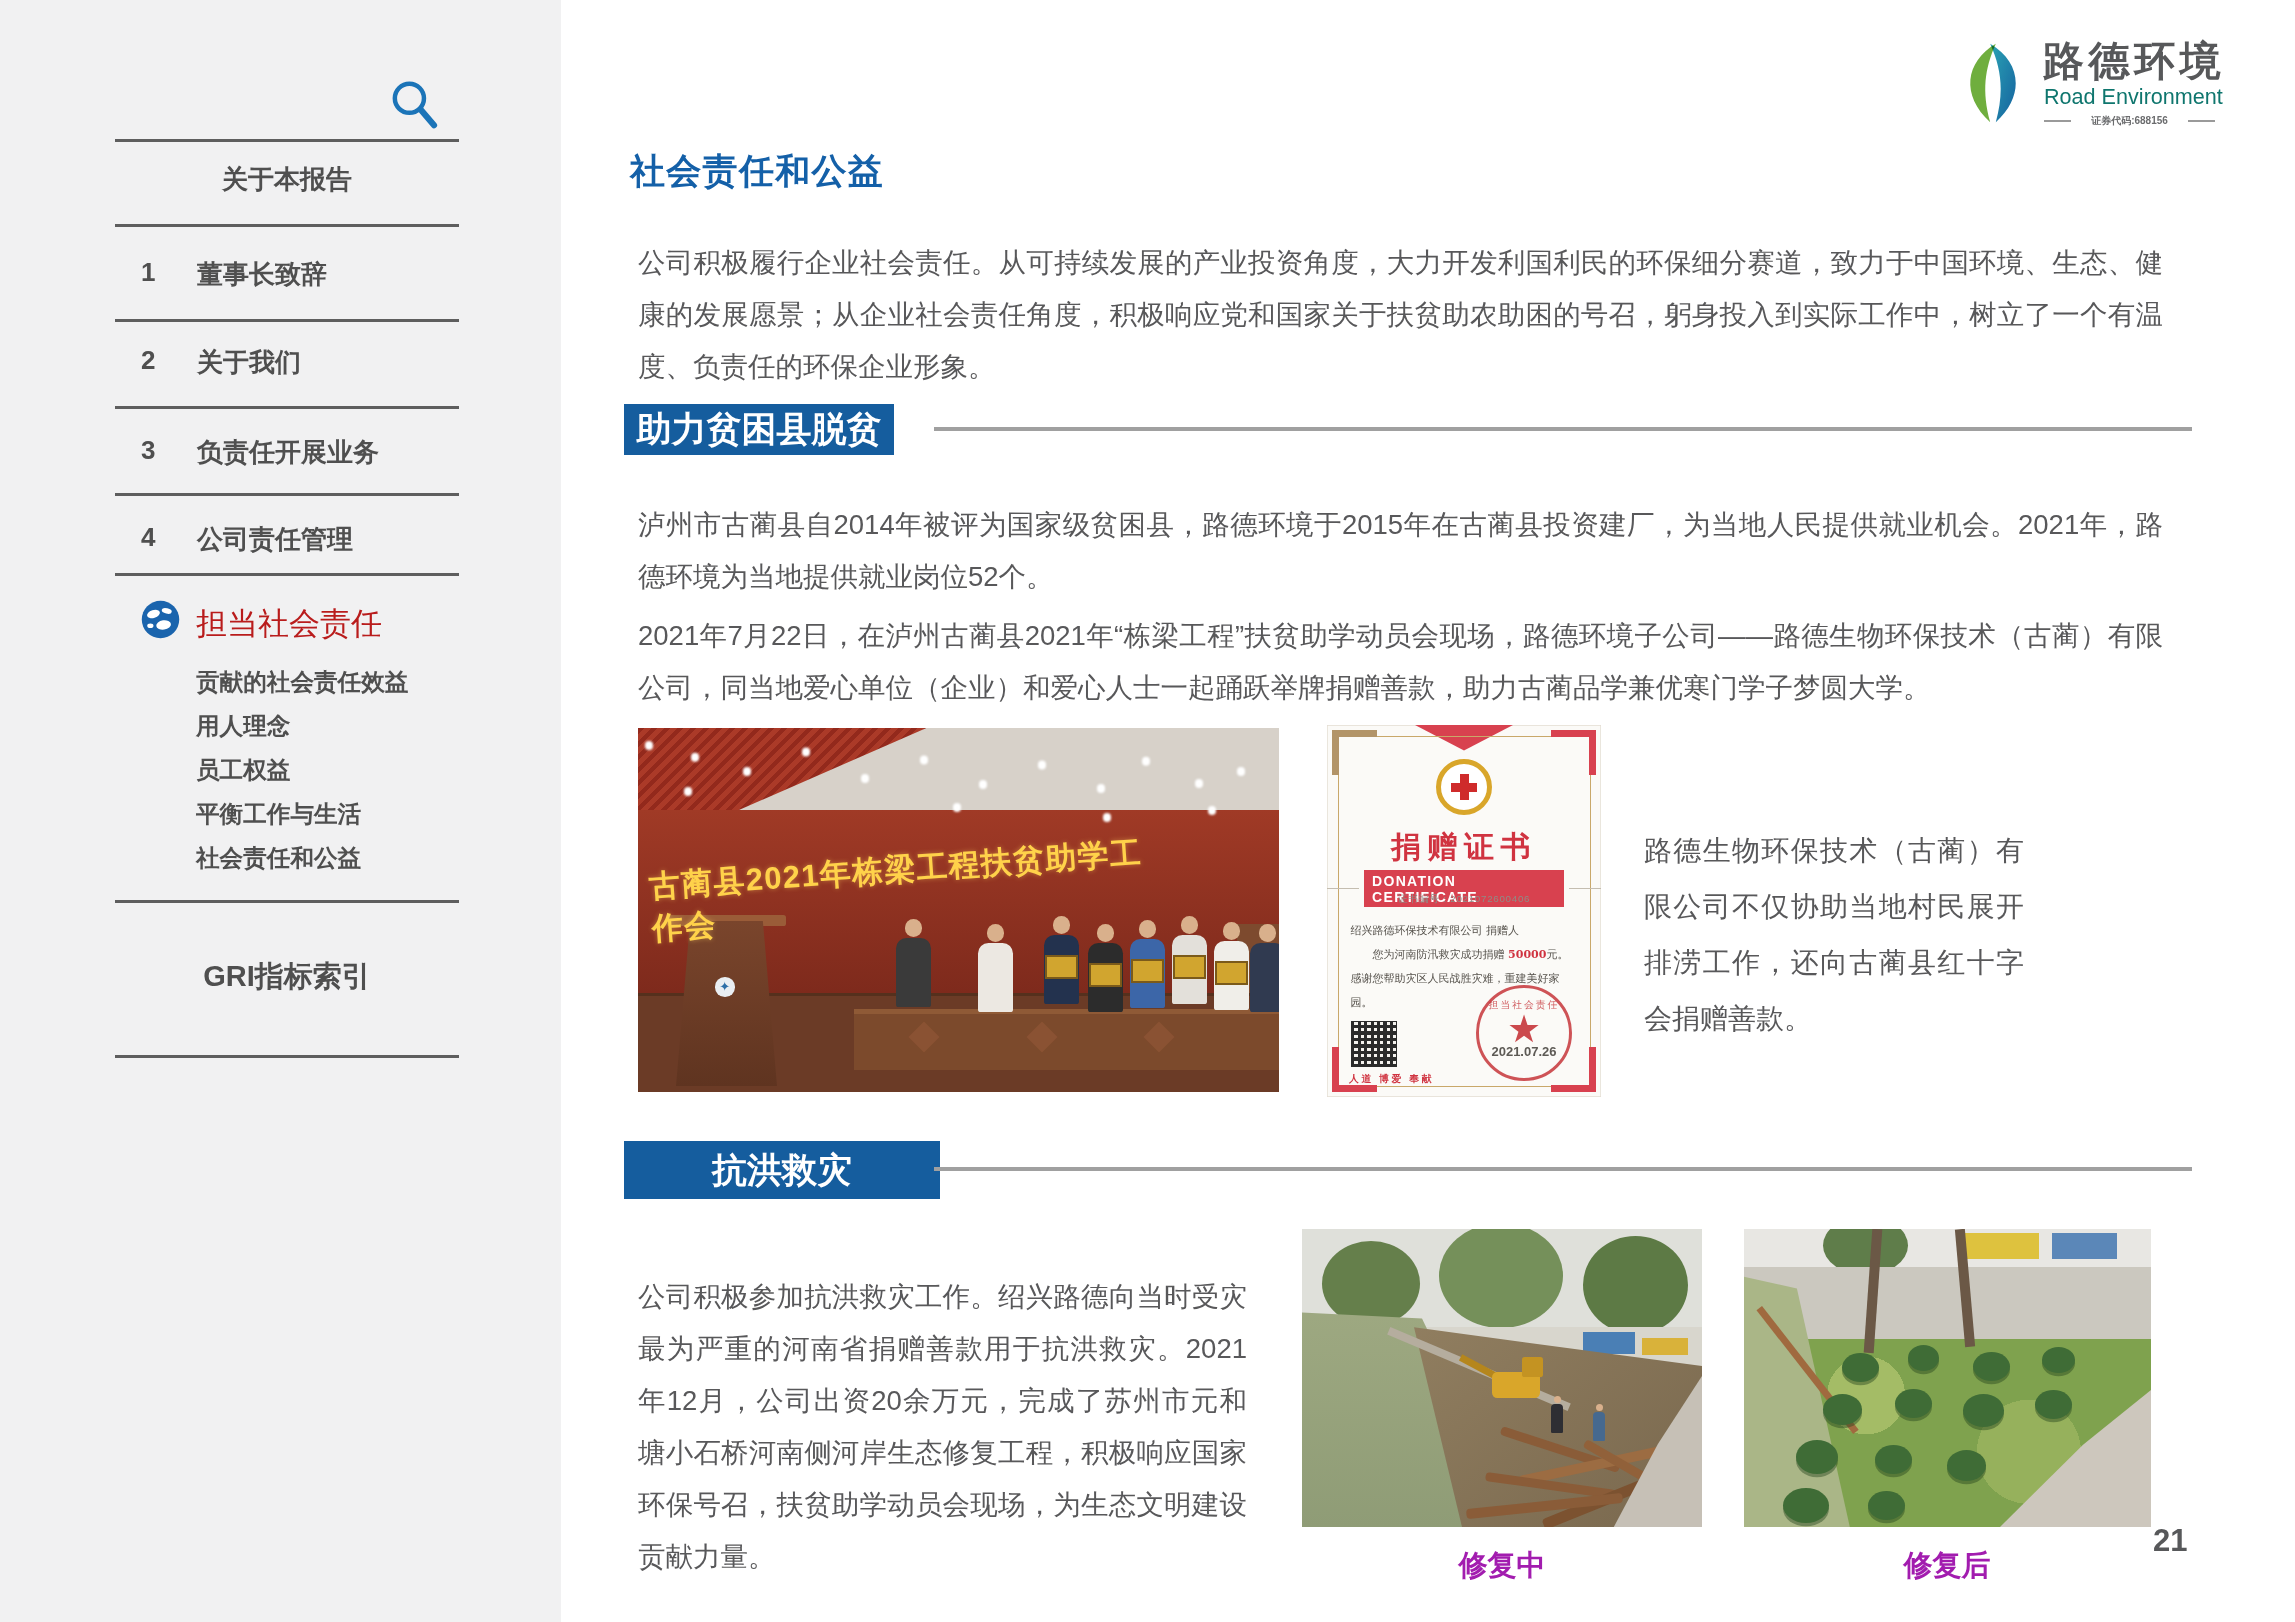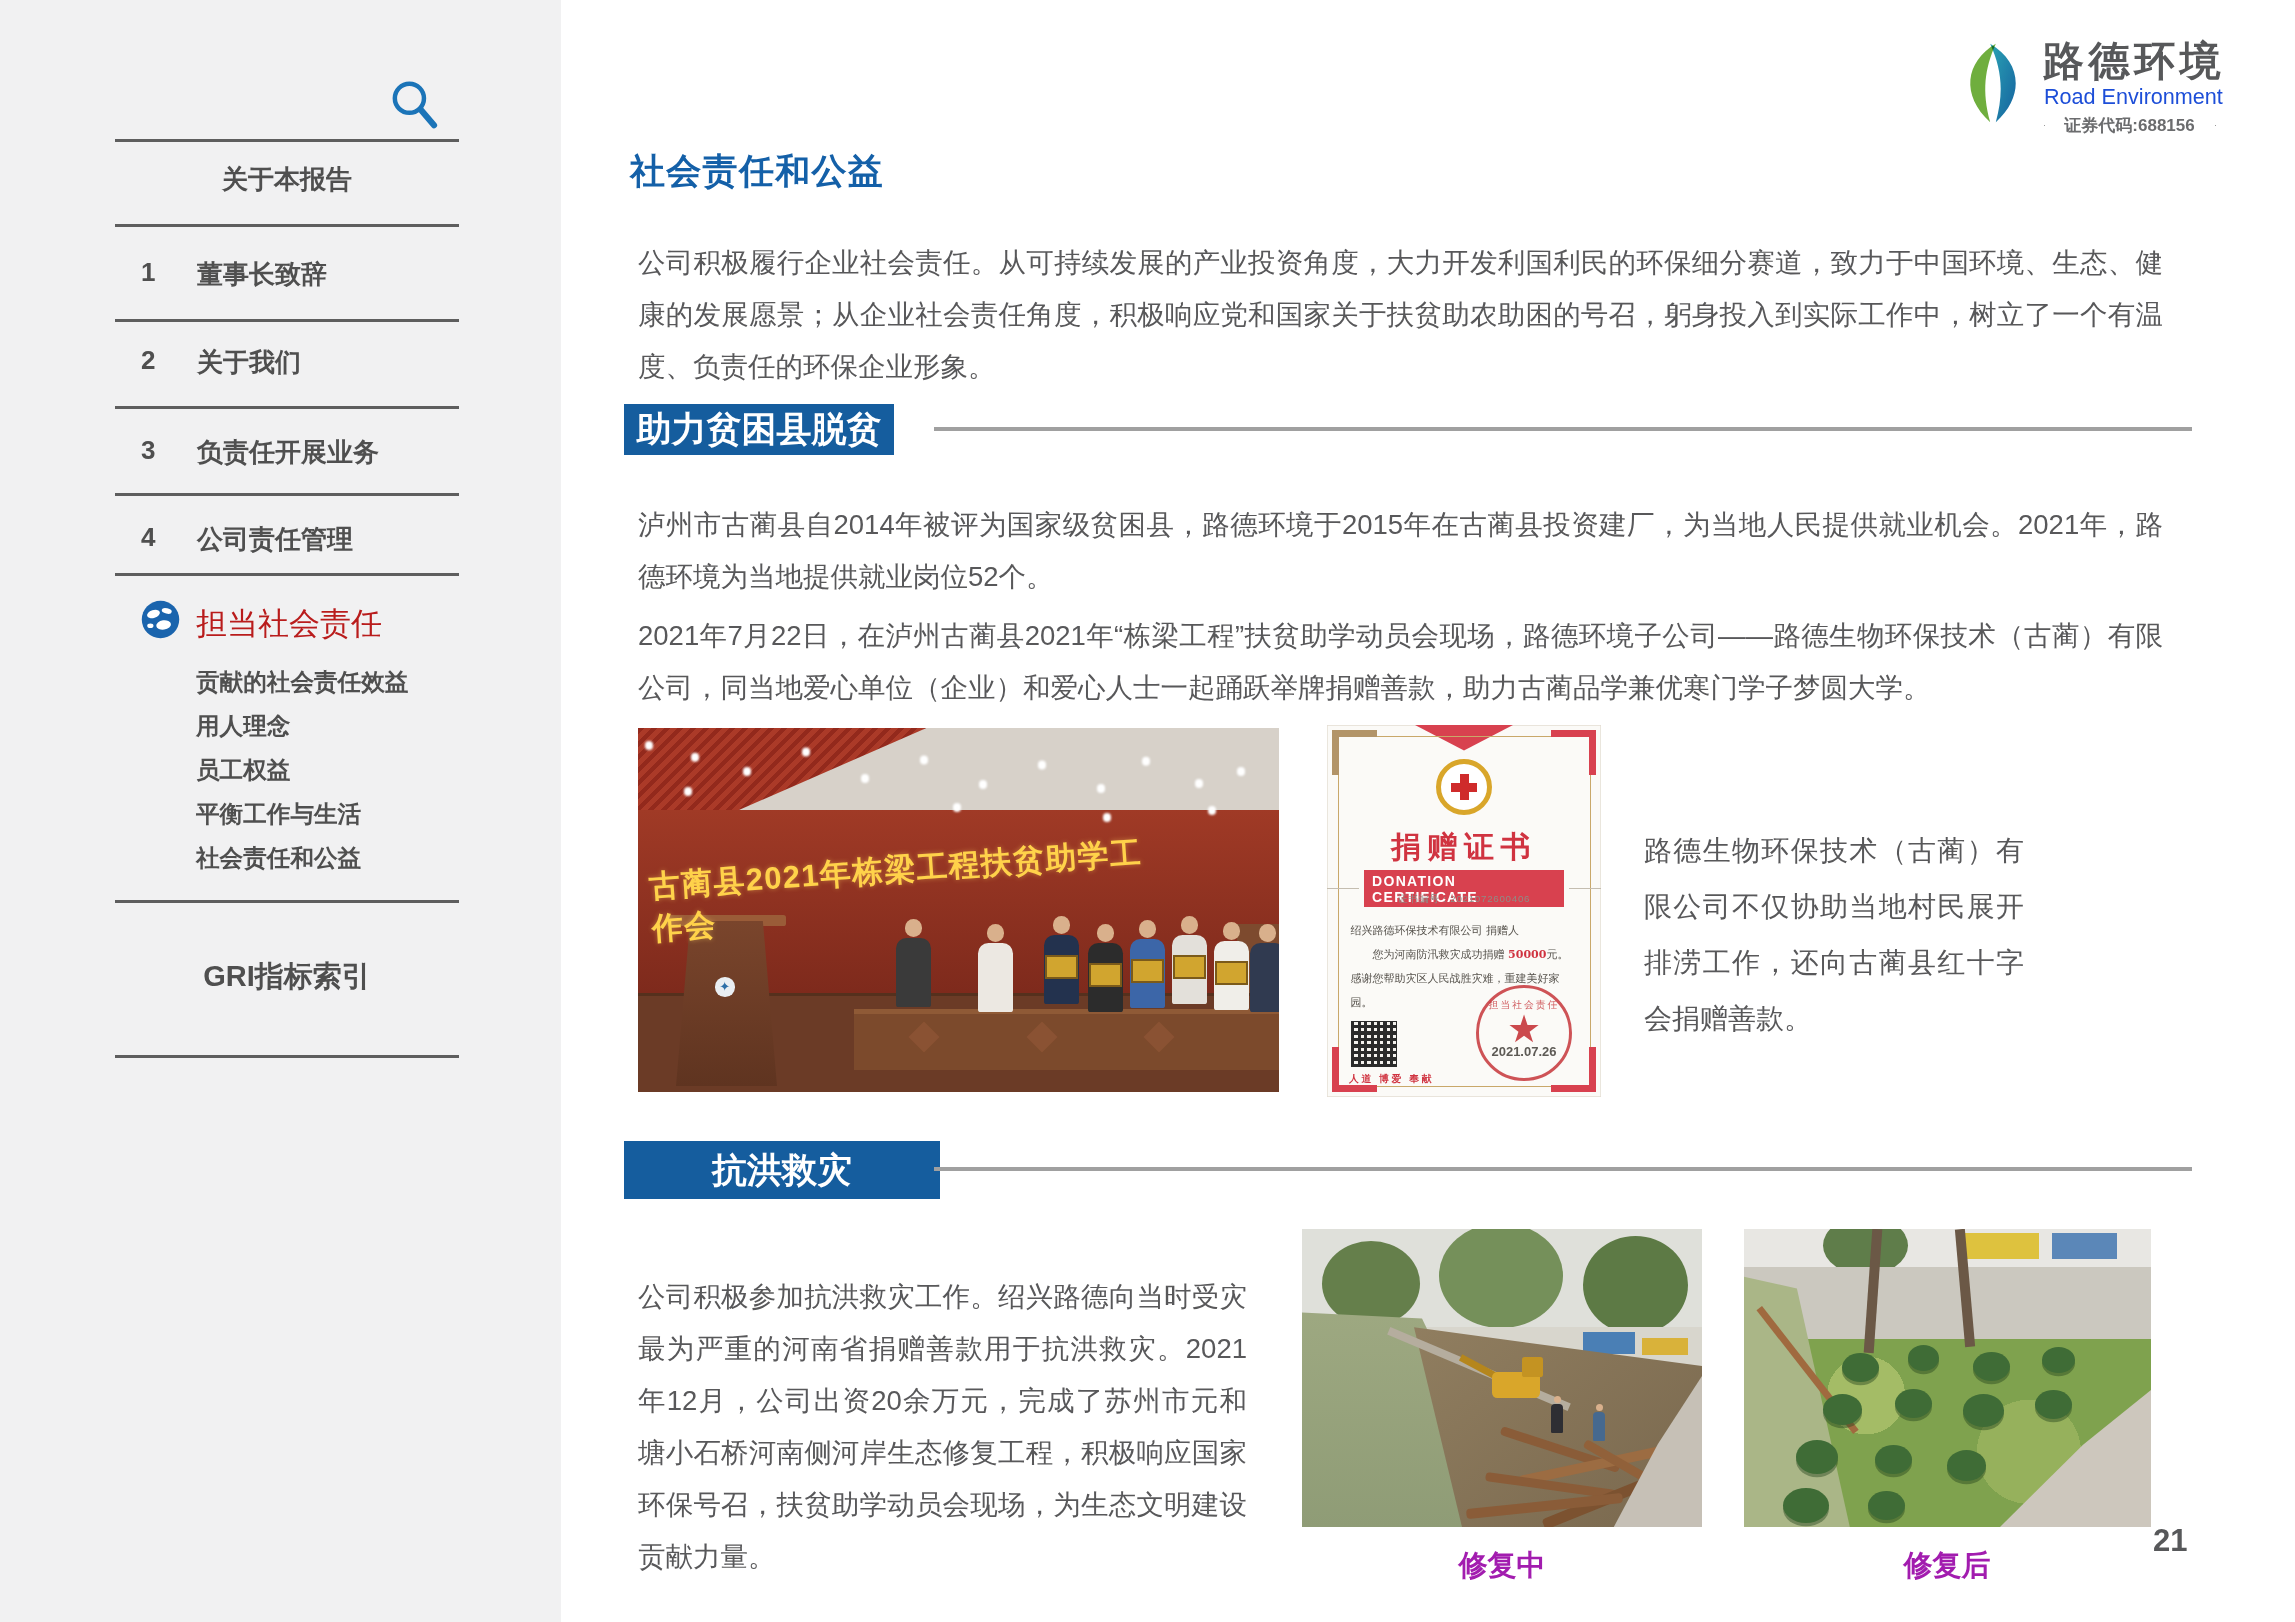--- a/index.html
+++ b/index.html
@@ -16,22 +16,22 @@
   .nav-label{position:absolute;left:82px;top:0;white-space:nowrap;}
   .nav-center{position:absolute;left:115px;width:344px;text-align:center;color:#4f4f4f;font-size:26px;font-weight:600;}
   .active-row{position:absolute;left:141px;top:599px;width:366px;height:46px;}
   .active-row .globe{position:absolute;left:0;top:1.3px;width:39px;height:39px;}
   .active-row .active-label{position:absolute;left:55px;top:3.9px;font-size:31px;font-weight:normal;color:#b91c1c;white-space:nowrap;}
   .sub-item{position:absolute;left:196px;width:288px;font-size:23.6px;color:#4f4f4f;font-weight:600;white-space:nowrap;}
   
   .logo{position:absolute;left:1951px;top:34px;width:275px;height:111px;}
   .logo-mark{position:absolute;left:0;top:6.5px;width:84px;height:84px;}
   .logo-cn{position:absolute;left:92px;top:0px;font-size:41px;font-weight:bold;color:#57585a;letter-spacing:4.6px;white-space:nowrap;}
-  .logo-en{position:absolute;left:93px;top:50px;font-size:21.6px;color:#1d4ed8;white-space:nowrap;}
-  .logo-code{position:absolute;left:93px;top:80px;width:171px;display:flex;align-items:center;gap:20px;color:#6b6c6e;font-size:17px;font-weight:bold;white-space:nowrap;}
+  .logo-en{position:absolute;left:93px;top:50px;font-size:21.6px;color:#0f766e;white-space:nowrap;}
+  .logo-code{position:absolute;left:93px;top:80px;width:171px;display:flex;align-items:center;gap:20px;color:#6b6c6e;font-size:10px;font-weight:bold;white-space:nowrap;}
   .logo-code .dash{flex:1;height:1.3px;background:#9a9a9a;}
   
   .main-title{position:absolute;left:630px;top:148px;font-size:35px;font-weight:bold;color:#1460a8;letter-spacing:1.3px;}
   .para{position:absolute;color:#58585a;font-size:27.5px;line-height:52px;text-align:justify;}
   .sec-header{position:absolute;background:#155d9e;color:#ffffff;display:flex;align-items:center;justify-content:center;font-weight:bold;}
   .sec-line{position:absolute;height:3.9px;background:#a0a0a0;}
   .side-note{position:absolute;left:1644px;top:823px;width:380px;color:#58585a;font-size:28px;line-height:56px;text-align:justify;}
   .caption{position:absolute;width:400px;text-align:center;font-size:29px;font-weight:bold;color:#a21caf;}
   .pagenum{position:absolute;left:2153px;top:1523px;font-size:31px;font-weight:bold;color:#57585a;}
   

